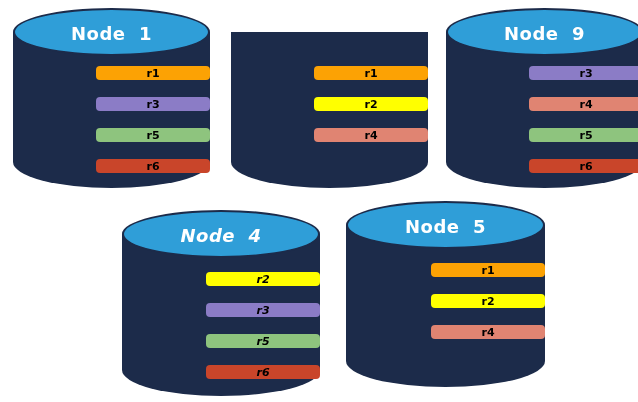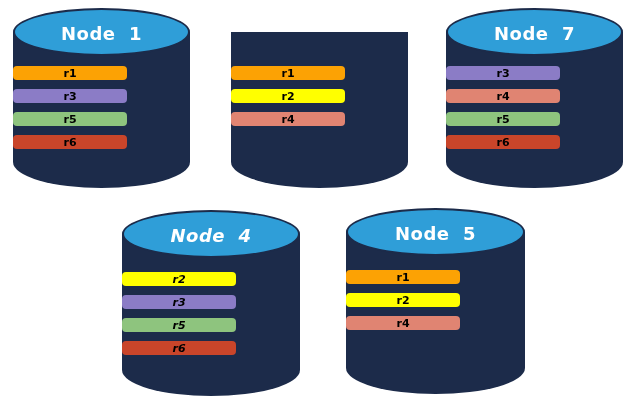--- a/index.html
+++ b/index.html
@@ -3,26 +3,26 @@
 <meta charset="utf-8">
 <style>
   html, body { margin: 0; padding: 0; background: #ffffff; }
   .canvas {
     position: relative;
     width: 638px; height: 402px;
     background: #ffffff;
     font-family: "DejaVu Sans", sans-serif;
     overflow: hidden;
   }
-  .cylinder { position: absolute; }
+  .cylinder { position: absolute; padding-left: 20px; }
   .node1 { left: 13px;  top: 8px;   width: 177px; height: 180px; }
   .node2 { left: 231px; top: 8px;   width: 177px; height: 180px; }
   .node3 { left: 446px; top: 8px;   width: 177px; height: 180px; }
   .node4 { left: 122px; top: 210px; width: 178px; height: 186px; font-style: italic; }
-  .node5 { left: 346px; top: 208px; width: 179px; height: 186px; }
+  .node5 { left: 346px; top: 201px; width: 179px; height: 186px; }
 
   .cyl-body {
     position: absolute; left: 0; right: 0; top: 24px; bottom: 0;
     background: var(--body_navy);
     border-radius: 0 0 50% 50% / 0 0 26px 26px;
   }
   .cyl-top {
     position: absolute; left: 0; right: 0; top: 0; height: 48px;
     box-sizing: border-box;
     background: var(--top_blue);
@@ -34,22 +34,22 @@
   .cyl-title {
     color: var(--title_text);
     font-size: 18px;
     font-weight: bold;
     white-space: pre;
     letter-spacing: 0.5px;
     padding-top: 2px;
   }
   .bars {
     position: absolute; left: 0; right: 0; top: 58px;
-    display: flex; flex-direction: column; align-items: flex-start;
-    gap: 9px;
+    display: flex; flex-direction: column; align-items: flex-end;
+    gap: 17px;
     z-index: 3;
   }
   .row2 .bars { top: 62px; }
   .bar {
     width: 114px; height: 14px;
     border-radius: 4px;
     display: flex; align-items: center; justify-content: center;
     color: var(--bar_text);
     font-size: 11px;
     font-weight: bold;
@@ -79,21 +79,21 @@
     <div class="bars">
       <div class="bar" style="background: rgb(252, 162, 4);">r1</div>
       <div class="bar" style="background: rgb(255, 255, 0);">r2</div>
       <div class="bar" style="background: rgb(224, 132, 114);">r4</div>
     </div>
   </div>
 
   <div class="cylinder node3">
     <div class="cyl-body"></div>
     <div class="cyl-top">
-      <span class="cyl-title">Node  7</span>
+      <span class="cyl-title">Node  9</span>
     </div>
     <div class="bars">
       <div class="bar" style="background: rgb(139, 124, 198);">r3</div>
       <div class="bar" style="background: rgb(224, 132, 114);">r4</div>
       <div class="bar" style="background: rgb(142, 196, 126);">r5</div>
       <div class="bar" style="background: rgb(201, 69, 42);">r6</div>
     </div>
   </div>
 
   <div class="cylinder row2 node4">

